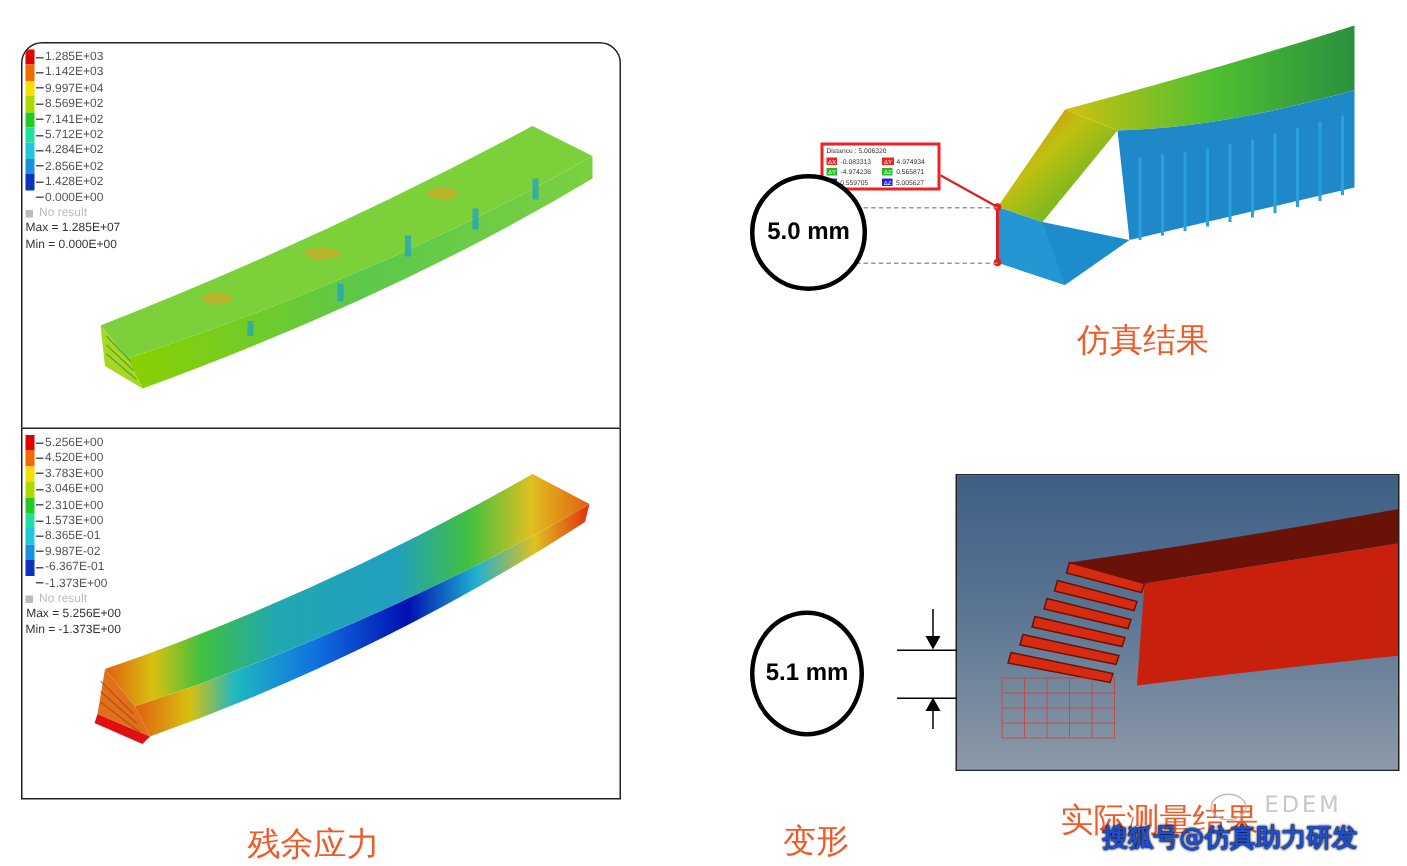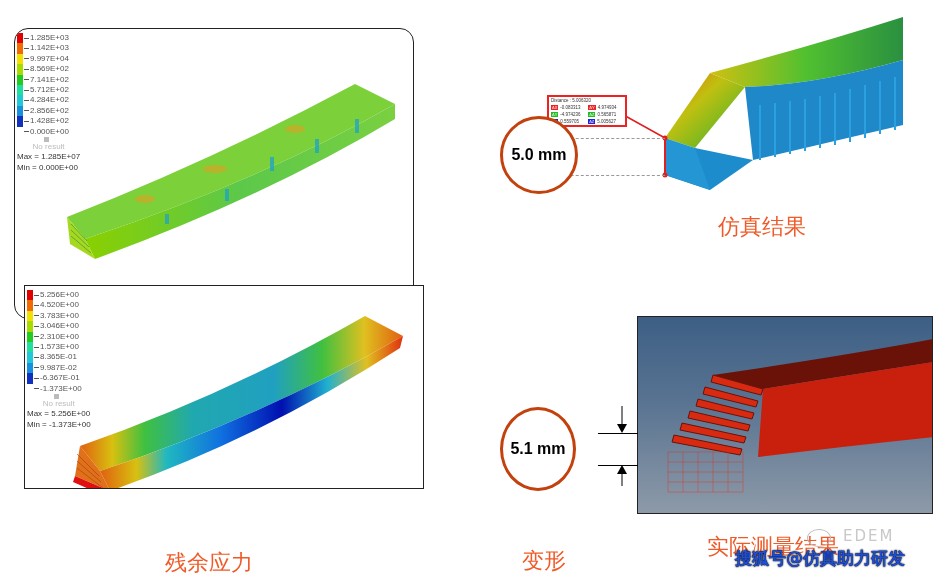--- a/index.html
+++ b/index.html
@@ -2,25 +2,25 @@
 <html><head>
 <meta charset="utf-8">
 <style>
   * { box-sizing: border-box; margin: 0; padding: 0; }
   body { width: 938px; height: 577px; background: #ffffff; position: relative; overflow: hidden; font-family: "Liberation Sans", sans-serif; }
   .panel { position: absolute; border: 1px solid #222; background: #fff; overflow: hidden; }
   .legend { position: absolute; left: 2px; top: 4px; font-size: 8px; color: #555; line-height: 10.4px; }
   .legend .row { display: flex; align-items: center; height: 10.4px; }
   .legend .sw { width: 6px; height: 10.4px; margin-right: 1px; }
   .legend .tick { width: 5px; height: 1px; background: #555; margin-right: 1px; }
-  .legend .noresult { color: #bbb; display: flex; align-items: center; flex-direction: column; }
+  .legend .noresult { color: #bbb; display: flex; align-items: center; }
   .legend .noresult .sq { width: 5px; height: 5px; background: #bbb; margin-right: 4px; }
   .legend .mm { color: #333; }
   .caption { position: absolute; color: #f05a28; font-size: 22px; font-family: "DejaVu Sans", sans-serif; white-space: nowrap; }
-  .circle { position: absolute; border: 3px solid #c2410c; border-radius: 50%; background: #fff; display: flex; align-items: center; justify-content: center; font-weight: bold; font-size: 16px; color: #000; }
+  .circle { position: absolute; border: 3px solid #000000; border-radius: 50%; background: #fff; display: flex; align-items: center; justify-content: center; font-weight: bold; font-size: 16px; color: #000; }
   .dim-line { position: absolute; height: 1px; background: #000; }
   .dash-line { position: absolute; height: 0; border-top: 1px dashed #999; }
   .tooltip { position: absolute; border: 2px solid #e22; background: #fff; font-size: 4.5px; color: #333; padding: 1px 2px; }
   .tooltip .tr { display: flex; align-items: center; gap: 2px; height: 7px; }
   .tooltip .tag { color: #fff; padding: 0 1px; font-size: 4px; }
   .watermark { position: absolute; font-family: "DejaVu Sans", sans-serif; white-space: nowrap; }
 </style>
 </head>
 <body>
 
@@ -109,21 +109,21 @@
         <rect x="340" y="90" width="4" height="14"></rect>
     </g>
     <g fill="#e0a020" opacity="0.6">
       <ellipse cx="130" cy="170" rx="10" ry="4"></ellipse>
         <ellipse cx="200" cy="140" rx="12" ry="4"></ellipse>
         <ellipse cx="280" cy="100" rx="10" ry="4"></ellipse>
     </g>
   </svg>
 </div>
 
-<div class="panel" style="left:24px; top:285px; width:400px; height:204px;">
+<div class="panel" style="left:14px; top:285px; width:400px; height:248px;text-align:right;">
   <div class="legend">
     <div id="deform-legend-rows">
         <div class="row">
           <span class="sw" style="background: rgb(224, 0, 0);"></span>
           <span class="tick"></span>
           <span>5.256E+00</span>
         </div>
         <div class="row">
           <span class="sw" style="background: rgb(242, 106, 0);"></span>
           <span class="tick"></span>

